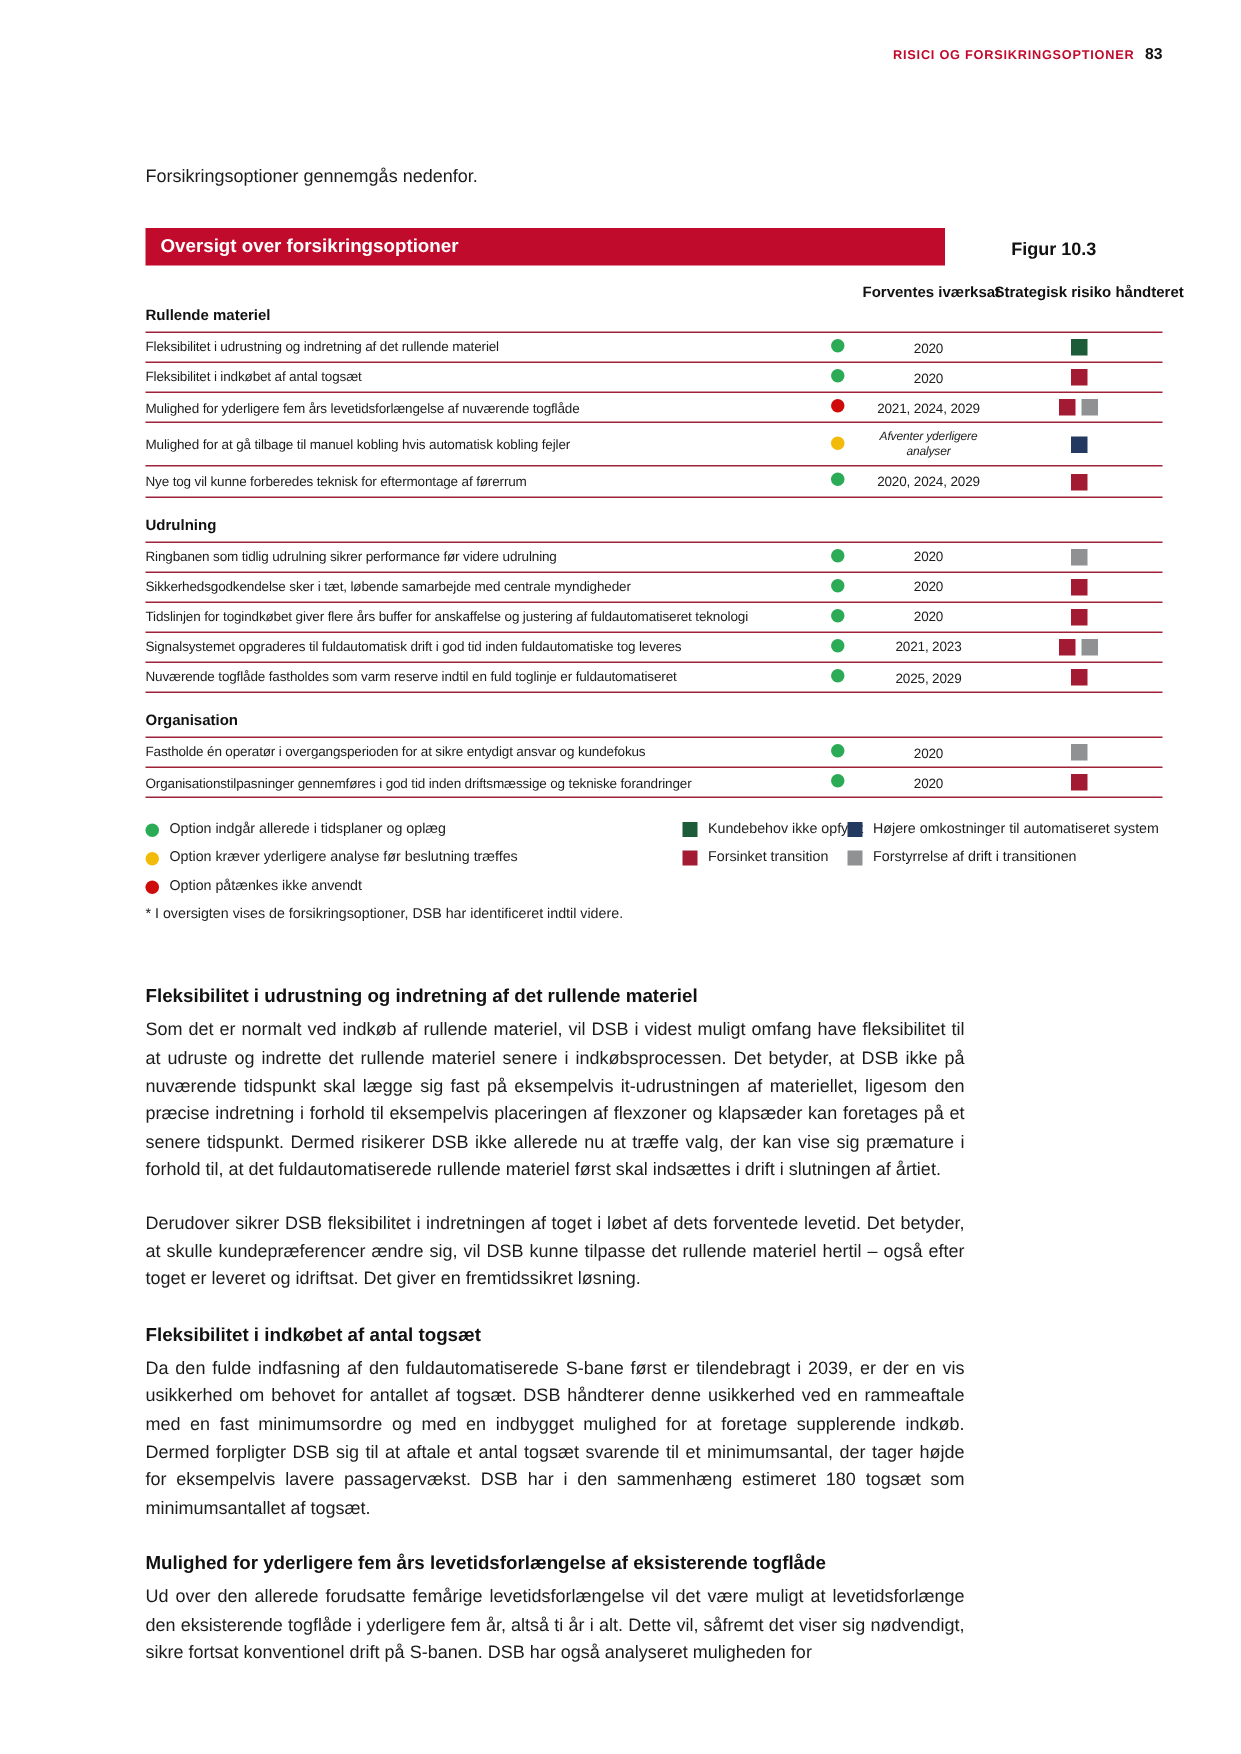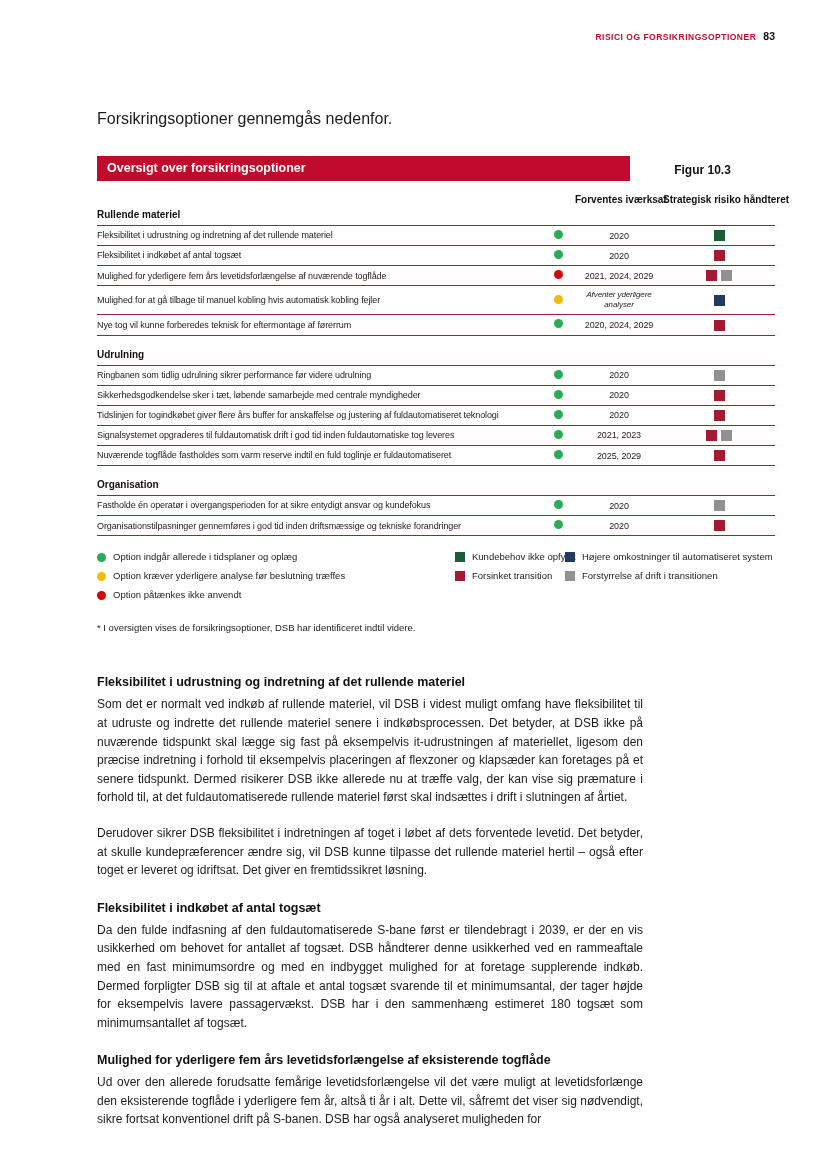--- a/index.html
+++ b/index.html
@@ -10,21 +10,21 @@
     font-family:"Liberation Sans", sans-serif;
     padding:30px 52px 0 97px;
   }
 
   
   .running-head { text-align:right; font-size:8.5px; letter-spacing:.5px; }
   .rh-title { color:var(--accent); font-weight:bold;margin-left:48px; }
   .rh-page  { color:#111; font-weight:bold; font-size:10.5px; margin-left:7px; letter-spacing:0; }
 
   
-  .intro { margin-top:68px; font-size:16px; }
+  .intro { margin-top:68px; font-size:12px; }
 
   
   .figure { margin-top:28px; }
   .figure-titlebar { display:flex; align-items:flex-end; }
   .titlebar {
     width:533px; background:var(--accent); color:#fff;
     font-weight:bold; font-size:12.5px; padding:5px 10px 6px;
   }
   .figure-label { flex:1; text-align:center; font-weight:bold; font-size:12px; padding-bottom:4px; color:#111; }
 
@@ -50,21 +50,21 @@
   
   .legend { display:flex; margin-top:15px; font-size:9.5px; }
   .leg-col { display:flex; flex-direction:column; }
   .leg-dots { width:358px; }
   .leg-a { width:110px; }
   .leg-b { flex:1; }
   .leg-item { display:flex; align-items:flex-end; gap:7px; margin-bottom:8px; white-space:nowrap; }
   .lg-dot { display:inline-block; width:9px; height:9px; border-radius:50%; flex:0 0 auto; }
   .lg-sq  { display:inline-block; width:10px; height:10px; flex:0 0 auto; }
 
-  .footnote { margin-top:14px; font-size:9.5px; color:#222; }
+  .footnote { font-size:9.5px; color:#222; }
 
   
   .articles { width:546px; margin-top:42px; }
   .art-h { font-size:12.5px; font-weight:bold; color:#111; margin:21px 0 6px; }
   .articles .art-h:first-child { margin-top:0; }
   .art-p {
     font-size:12px; line-height:18.6px; text-align:justify;
     margin-bottom:17px; hyphens:auto; -webkit-hyphens:auto;
   }
 </style>

